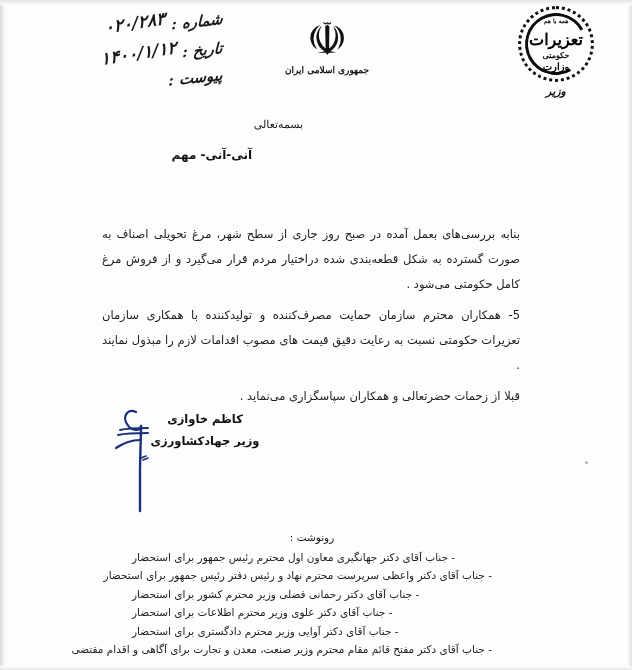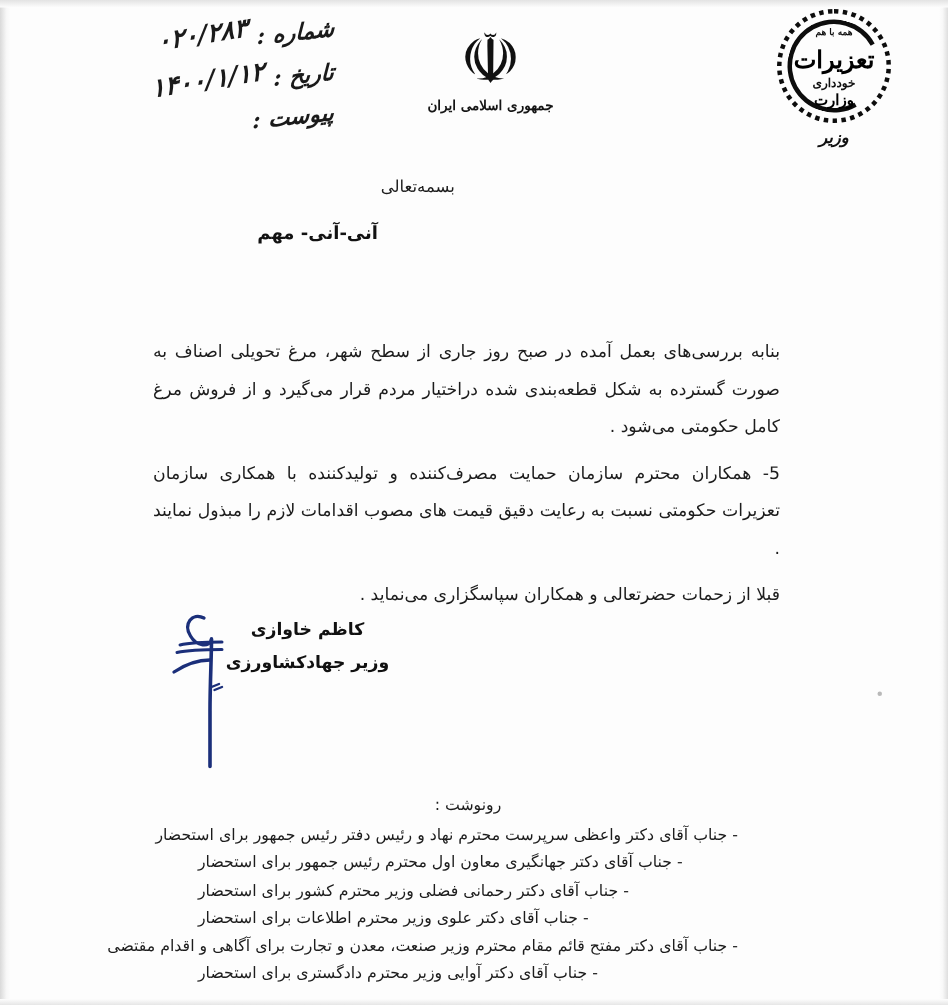--- a/index.html
+++ b/index.html
@@ -320,21 +320,21 @@
     <div class="emblem-glyph">☫</div>
     <div class="emblem-caption">جمهوری اسلامی ایران</div>
   </div>
 
   <div class="seal-wrap">
     <div class="seal-circle">
       <div class="seal-ring-outer"></div>
       <div class="seal-ring-inner"></div>
       <div class="seal-top-text">همه با هم</div>
       <div class="seal-main-text">تعزیرات</div>
-      <div class="seal-sub-text">خودداری</div>
+      <div class="seal-sub-text">حکومتی</div>
       <div class="seal-script">وزارت</div>
     </div>
     <div class="seal-caption">وزیر</div>
   </div>
 
   <div class="invocation">بسمه‌تعالی</div>
 
   <div class="urgency">آنی-آنی- مهم</div>
 
   <div class="body-block">
@@ -357,22 +357,22 @@
   <div class="signature-wrap">
     <div class="sig-name">کاظم خاوازی</div>
     <div class="sig-title">وزیر جهادکشاورزی</div>
   </div>
 
   <div class="artifact-dot"></div>
 
   <div class="cc-block">
     <div class="cc-heading">رونوشت :</div>
     <ul class="cc-list">
+      <li>- جناب آقای دکتر جهانگیری معاون اول محترم رئیس جمهور برای استحضار</li>
       <li>- جناب آقای دکتر واعظی سرپرست محترم نهاد و رئیس دفتر رئیس جمهور برای استحضار</li>
-      <li>- جناب آقای دکتر جهانگیری معاون اول محترم رئیس جمهور برای استحضار</li>
       <li>- جناب آقای دکتر رحمانی فضلی وزیر محترم کشور برای استحضار</li>
       <li>- جناب آقای دکتر علوی وزیر محترم اطلاعات برای استحضار</li>
+      <li>- جناب آقای دکتر آوایی وزیر محترم دادگستری برای استحضار</li>
       <li>- جناب آقای دکتر مفتح قائم مقام محترم وزیر صنعت، معدن و  تجارت برای آگاهی و اقدام مقتضی</li>
-      <li>- جناب آقای دکتر آوایی وزیر محترم دادگستری برای استحضار</li>
     </ul>
   </div>
 
 </div>
 
 </body></html>

